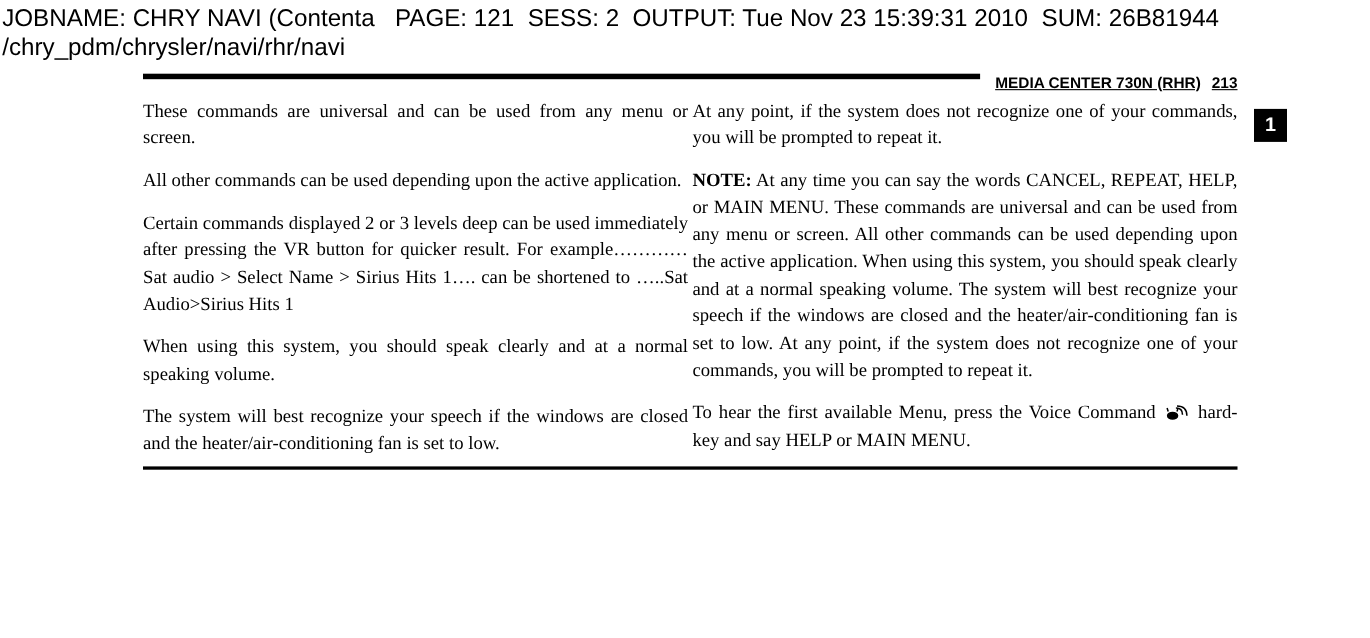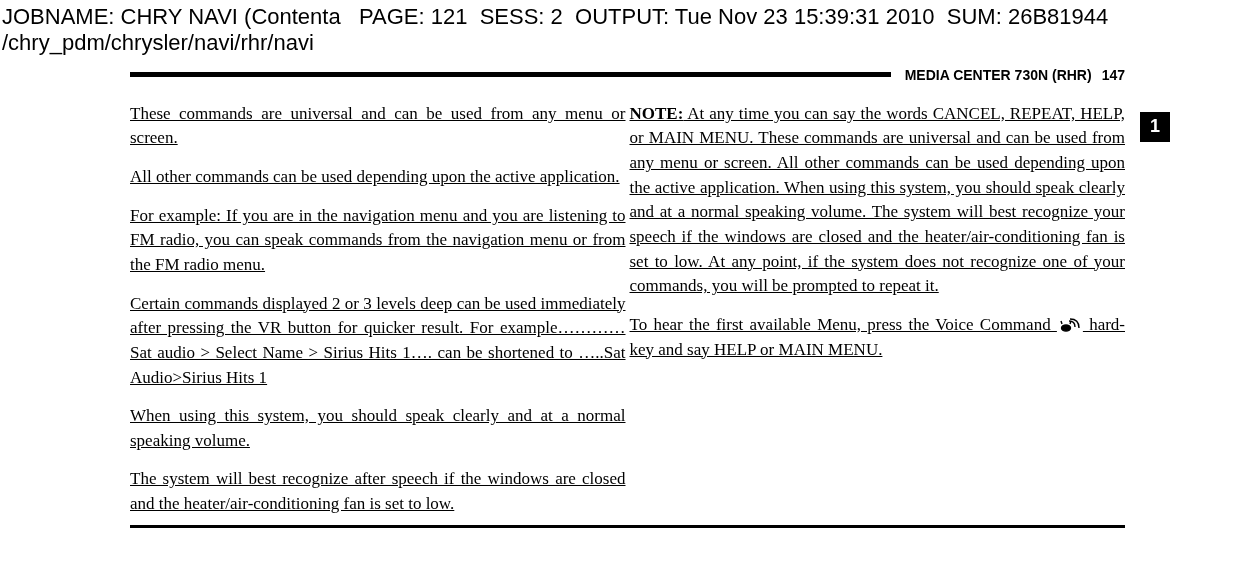--- a/index.html
+++ b/index.html
@@ -25,44 +25,44 @@
       white-space: pre;
     }
     .debug-line2 {
       white-space: pre;
     }
     .page-wrap {
       padding: 0 120px 0 130px;
     }
     .top-bar {
       display: flex;
-      align-items: center;
+      align-items: flex-start;
       margin-top: 8px;
-      margin-bottom: 19px;
+      margin-bottom: 6px;
+      text-decoration: underline;
     }
     .top-rule {
       flex: 1;
       height: 5px;
       background: #000;
     }
     .top-header-text {
       font-family: Arial, Helvetica, sans-serif;
       font-weight: bold;
       font-size: 14px;
       padding-left: 14px;
       white-space: nowrap;
     }
     .top-header-page {
       padding-left: 10px;
     }
     .columns {
       display: flex;
       gap: 4px;
       position: relative;
-      text-decoration: underline;
     }
     .col {
       flex: 1;
       font-size: 17px;
       line-height: 1.45;
       text-align: justify;
     }
     .col p {
       margin-bottom: 14px;
     }
@@ -111,35 +111,35 @@
 <div class="debug-header">
   <div class="debug-line1">JOBNAME: CHRY NAVI (Contenta   PAGE: 121  SESS: 2  OUTPUT: Tue Nov 23 15:39:31 2010  SUM: 26B81944</div>
   <div class="debug-line2">/chry_pdm/chrysler/navi/rhr/navi</div>
 </div>
 
 <div class="page-wrap">
 
   <div class="top-bar">
     <div class="top-rule"></div>
     <span class="top-header-text">MEDIA CENTER 730N (RHR)</span>
-    <span class="top-header-text top-header-page">147</span>
+    <span class="top-header-text top-header-page">213</span>
   </div>
 
   <div class="columns">
 
     <div class="col">
       <p>These commands are universal and can be used from any menu or screen.</p>
       <p>All other commands can be used depending upon the active application.</p>
-      <p>For example: If you are in the navigation menu and you are listening to FM radio, you can speak commands from the navigation menu or from the FM radio menu.</p>
       <p>Certain commands displayed 2 or 3 levels deep can be used immediately after pressing the VR button for quicker result. For example…………Sat audio &gt; Select Name &gt; Sirius Hits 1…. can be shortened to …..Sat Audio&gt;Sirius Hits 1</p>
       <p>When using this system, you should speak clearly and at a normal speaking volume.</p>
-      <p>The system will best recognize after speech if the windows are closed and the heater/air-conditioning fan is set to low.</p>
+      <p>The system will best recognize your speech if the windows are closed and the heater/air-conditioning fan is set to low.</p>
     </div>
 
     <div class="col">
+      <p>At any point, if the system does not recognize one of your commands, you will be prompted to repeat it.</p>
       <p>
         <span class="note-label">NOTE:</span><span> At any time you can say the words CANCEL, REPEAT, HELP, or MAIN MENU. These commands are universal and can be used from any menu or screen. All other commands can be used depending upon the active application. When using this system, you should speak clearly and at a normal speaking volume. The system will best recognize your speech if the windows are closed and the heater/air-conditioning fan is set to low. At any point, if the system does not recognize one of your commands, you will be prompted to repeat it.</span>
       </p>
       <p>
         <span>To hear the first available Menu, press the Voice Command </span><span class="vc-icon"><svg viewBox="0 0 26 18">
               <g stroke="#000" stroke-width="1.4" fill="none">
                 <ellipse cx="9" cy="11" rx="4.5" ry="3" fill="#000"></ellipse>
                 <path d="M12 4 Q18 4 18 10"></path>
                 <path d="M13 2 Q22 2 22 11"></path>
                 <path d="M5 7 L4 4 M13 7 L14 4"></path>

